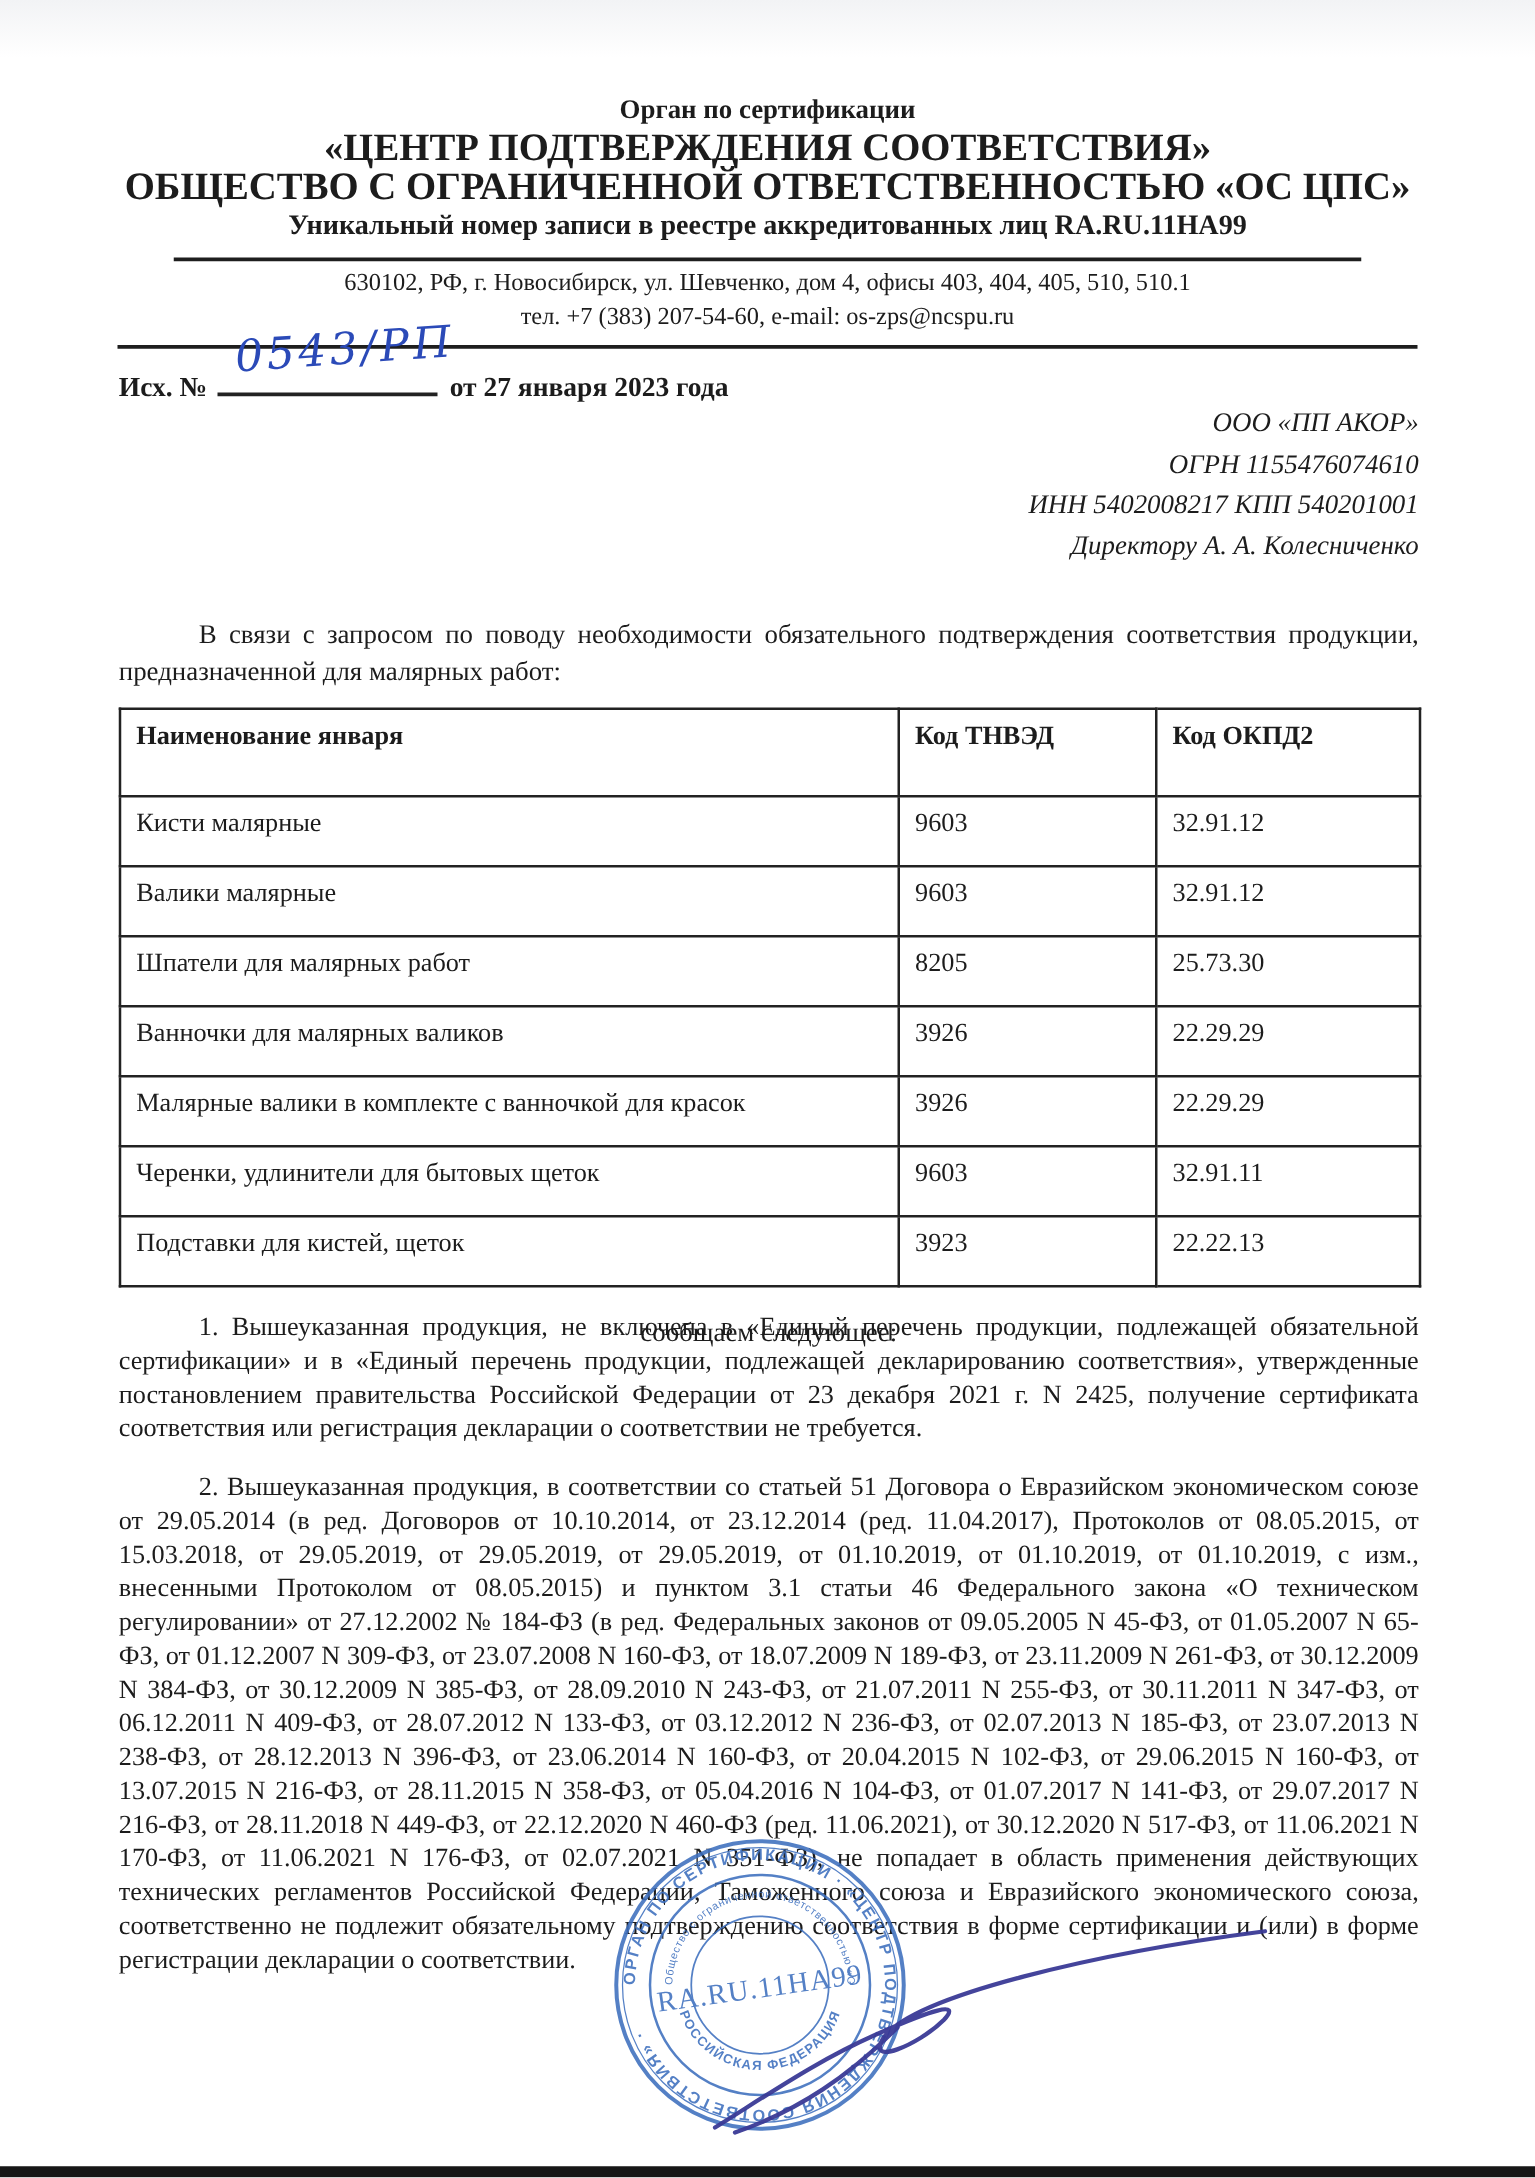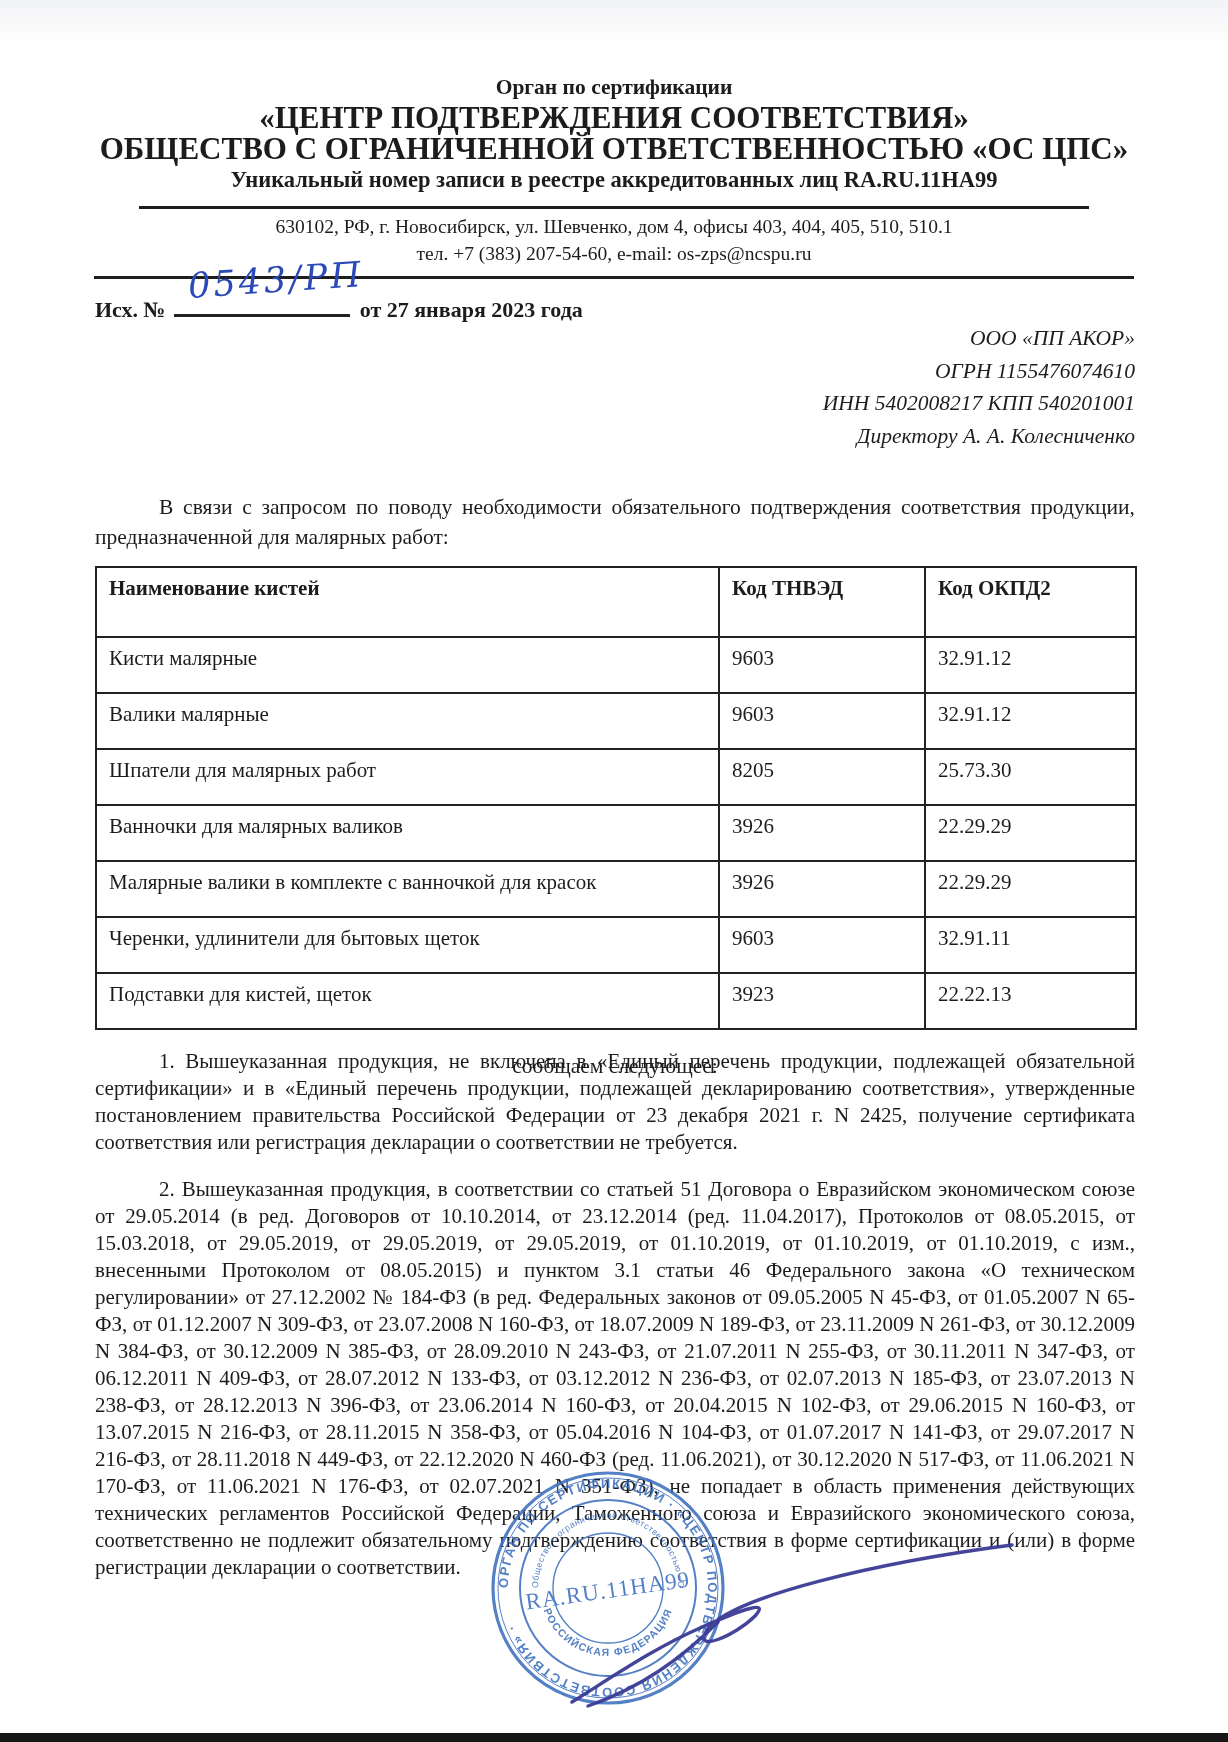--- a/index.html
+++ b/index.html
@@ -83,21 +83,21 @@
   <div class="intro">В связи с запросом по поводу необходимости обязательного подтверждения соответствия продукции, предназначенной для малярных работ:</div>
 
   <table class="products">
     <colgroup>
         <col style="width:623px">
         <col style="width:206px">
         <col style="width:211px">
       </colgroup>
     <thead>
       <tr>
-        <th>Наименование кистей</th>
+        <th>Наименование января</th>
         <th>Код ТНВЭД</th>
         <th>Код ОКПД2</th>
       </tr>
     </thead>
     <tbody>
       <tr>
         <td>Кисти малярные</td>
         <td>9603</td>
         <td>32.91.12</td>
       </tr>

